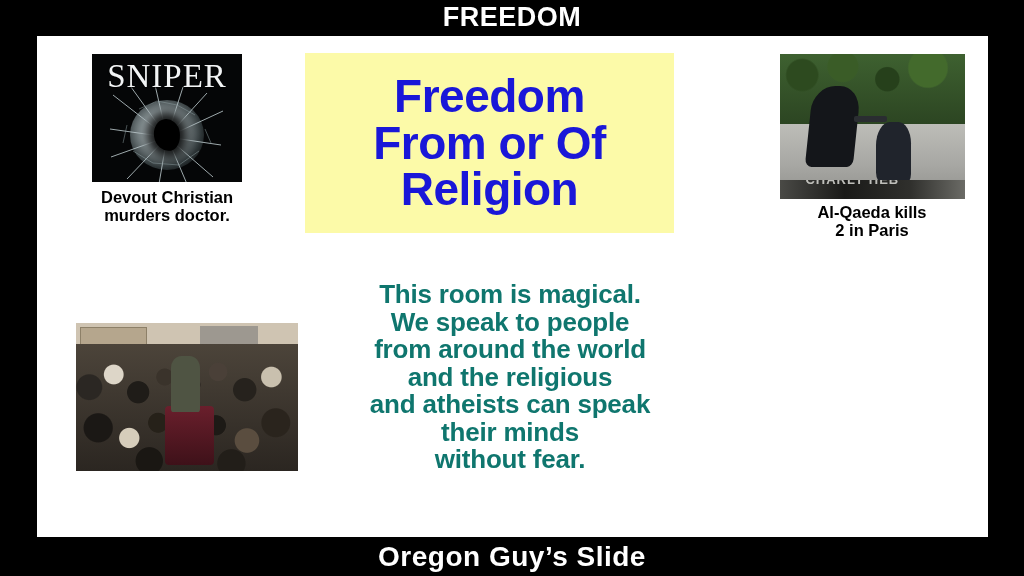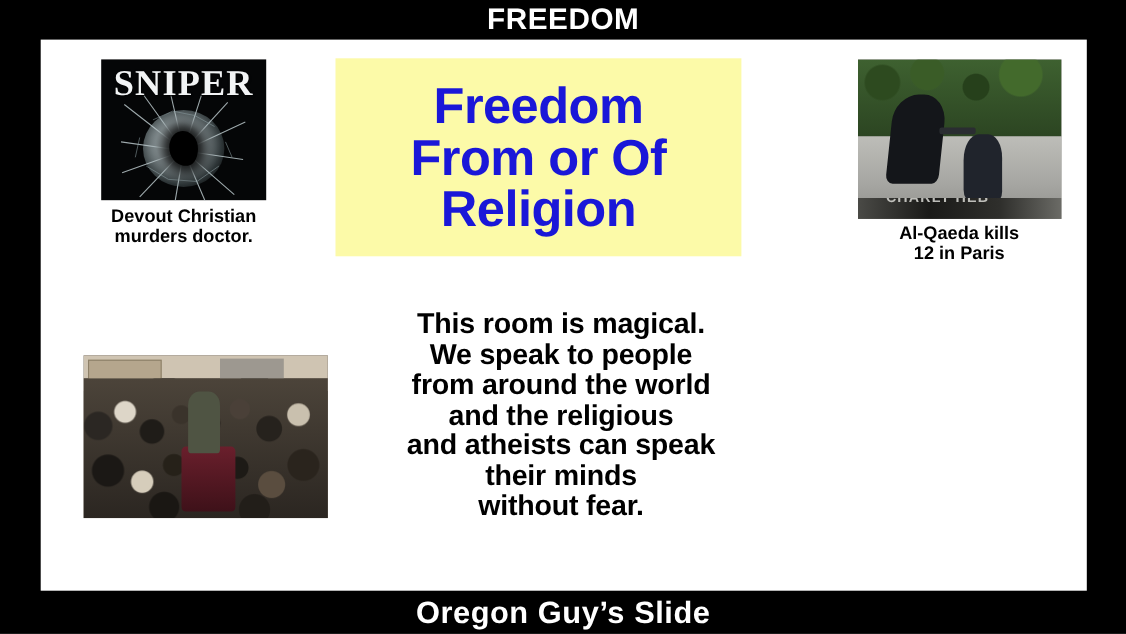--- a/index.html
+++ b/index.html
@@ -54,21 +54,21 @@
     white-space:pre-line;
   }
 
   
   #fig-sniper { left:30px; top:18px; width:200px; }
   #photo-sniper { width:150px; height:128px; margin:0 auto; background:#050607; }
   #sniper-word {
     position:absolute; left:0; top:4px; width:100%;
     text-align:center;
     font-family:"Liberation Serif", serif;
-    font-weight:bold;
+    font-weight:normal;
     font-size:33px;
     letter-spacing:1px;
     color:#f2f4f5;
     text-shadow:0 1px 2px #000;
     z-index:3;
   }
   
   .glass-burst {
     position:absolute;
     left:50%; top:63%;
@@ -170,21 +170,21 @@
     white-space:nowrap;
     opacity:0.85;
   }
 
   
   #body-text {
     position:absolute;
     left:268px; top:245px;
     width:410px;
     text-align:center;
-    color:#000000;
+    color:#0f766e;
     font-weight:bold;
     font-size:26px;
     line-height:1.06;
     white-space:pre-line;
     letter-spacing:-0.2px;
   }
 
   
   #fig-crowd { left:26px; top:287px; width:248px; }
   #photo-crowd {
@@ -348,21 +348,21 @@
         <div id="paris-sky"></div>
         <div id="paris-road"></div>
         <div class="paris-fig" id="paris-gunman"></div>
         <div class="paris-fig" id="paris-gun"></div>
         <div class="paris-fig" id="paris-victim"></div>
         <div id="paris-banner">
           <div id="paris-banner-text">CHARLY HEB</div>
         </div>
       </div>
       <div class="caption">Al-Qaeda kills
-12 in Paris</div>
+2 in Paris</div>
     </div>
 
     <div id="body-text">This room is magical.
 We speak to people
 from around the world
 and the religious
 and atheists can speak
 their minds
 without fear.</div>
 

